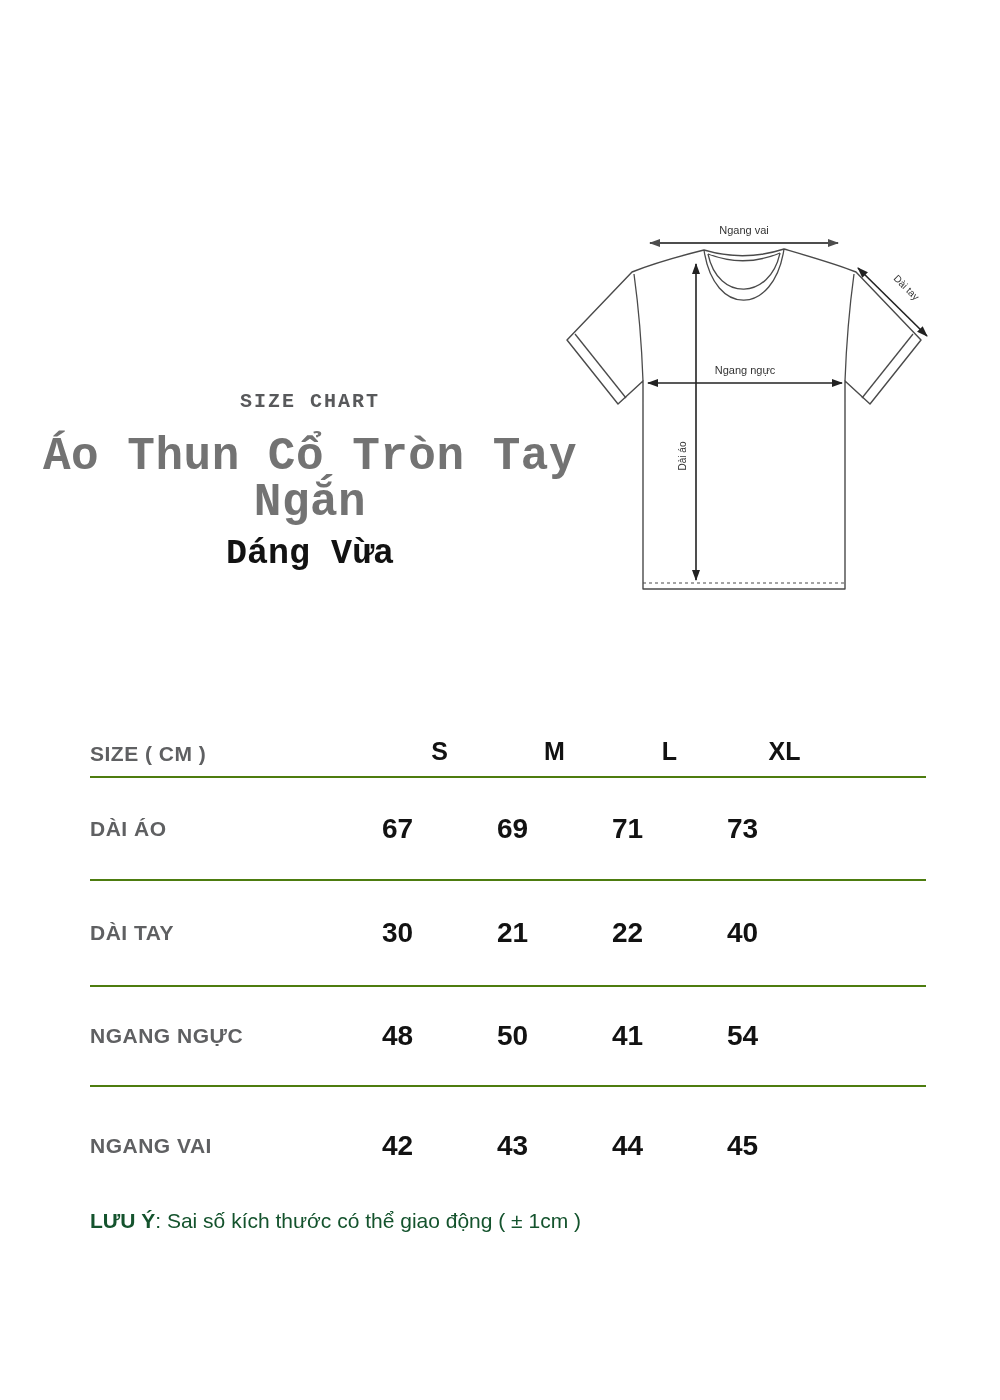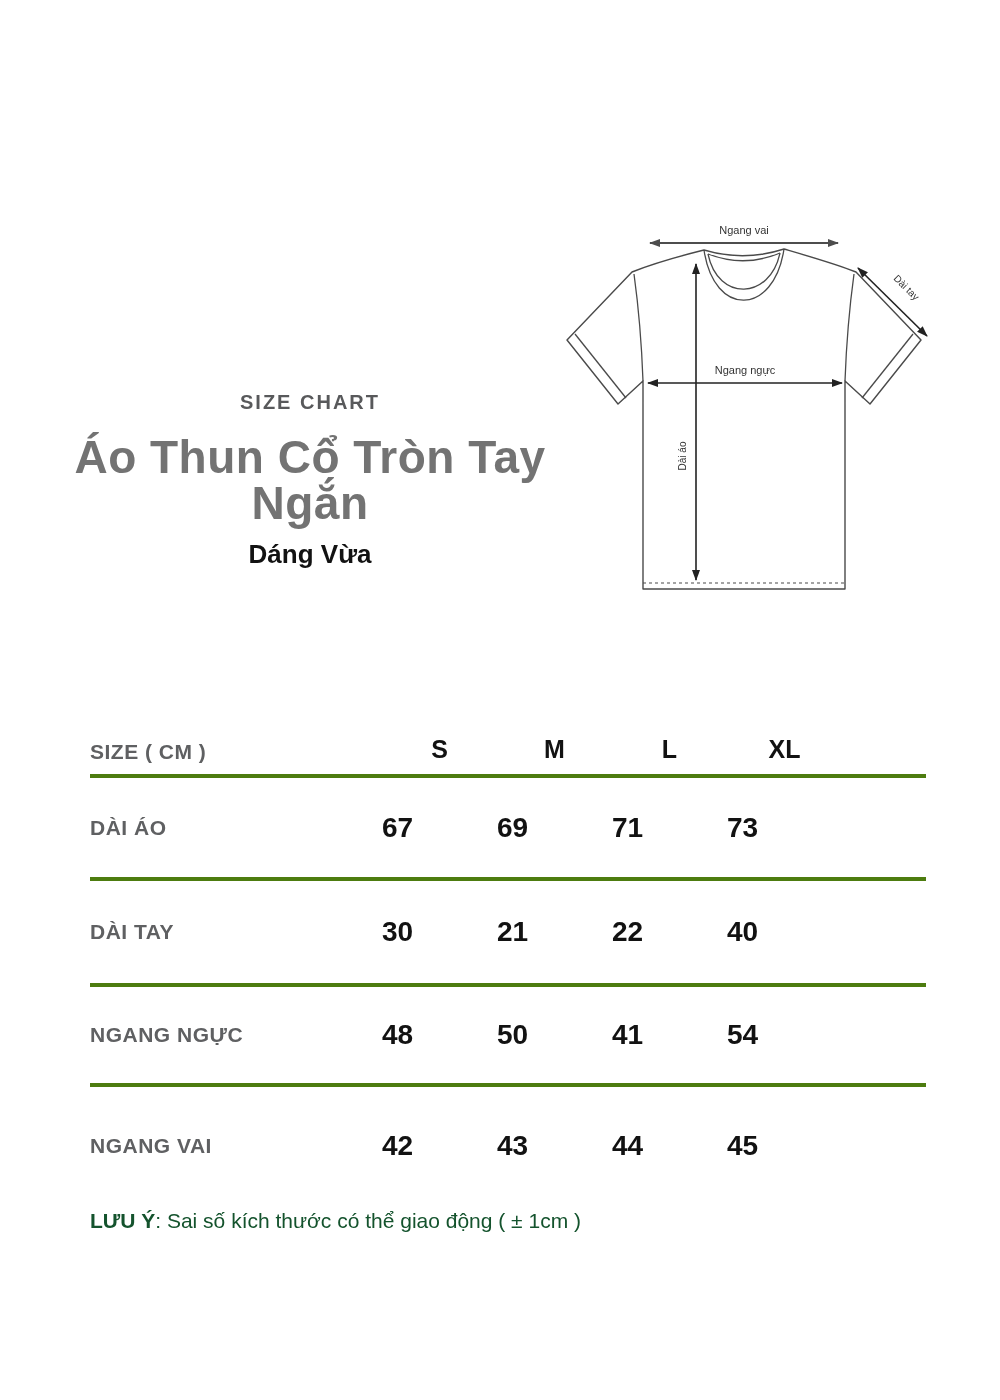--- a/index.html
+++ b/index.html
@@ -11,39 +11,40 @@
     color: #1a1a1a;
     overflow: hidden;
   }
 
   
   .header-block {
     position: absolute;
     left: 40px; top: 390px;
     width: 540px;
     text-align: center;
+    font-family: Liberation Mono, monospace;
   }
   .eyebrow {
     font-size: 20px;
     line-height: 24px;
     font-weight: 700;
     letter-spacing: 2px;
     color: #58595b;
     margin-bottom: 20px;
   }
   .title {
     font-size: 46px;
     line-height: 46px;
     font-weight: 700;
     color: #737373;
     letter-spacing: 0.5px;
   }
   .subtitle {
     margin-top: 10px;
-    font-size: 26px;
+    font-size: 35px;
     line-height: 36px;
     font-weight: 700;
     color: #121212;
   }
 
   
   .diagram {
     position: absolute;
     left: 550px; top: 210px;
     width: 400px; height: 412px;
@@ -57,21 +58,21 @@
   .size-table {
     position: absolute;
     left: 90px; top: 712px;
     width: 836px;
   }
   .trow {
     display: grid;
     grid-template-columns: 292px 115px 115px 115px 115px;
     align-items: center;
   }
-  .trow.with-line { border-bottom: 4px solid #4d7c0f; }
+  .trow.with-line { border-bottom: 2px solid #4d7c0f; }
   .trow.header-row {
     height: 66px;
     align-items: end;
   }
   .trow.header-row > div { padding-bottom: 10px; }
   .row-label {
     font-size: 21px;
     font-weight: 700;
     letter-spacing: 0.5px;
     color: #5f6062;

